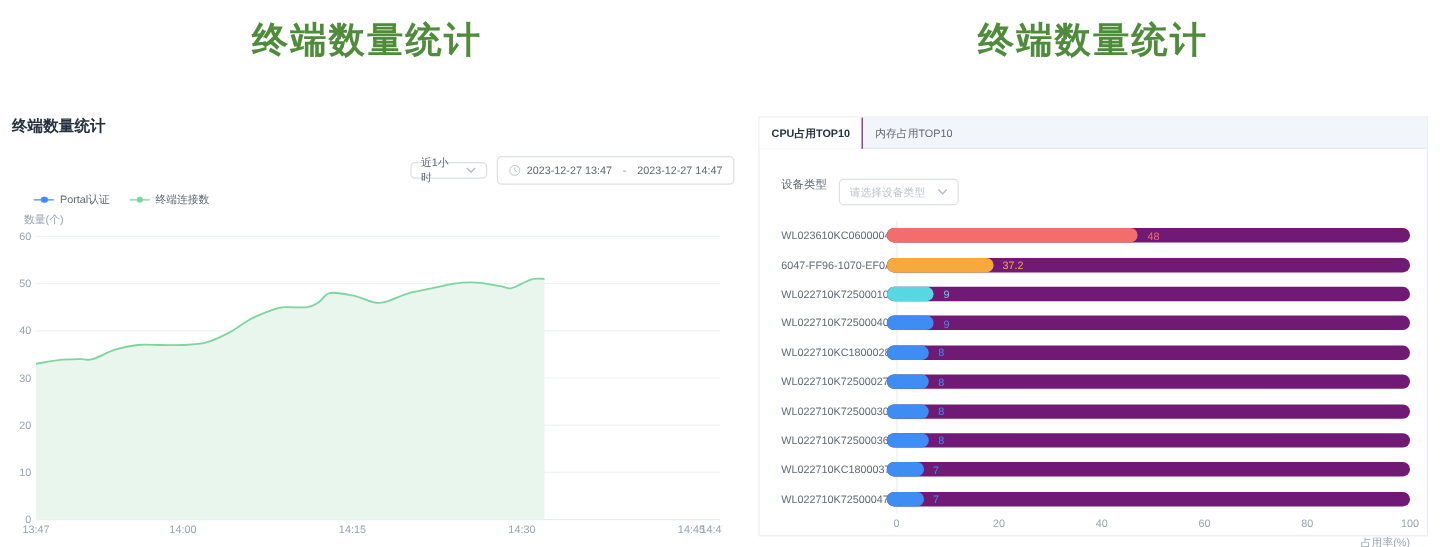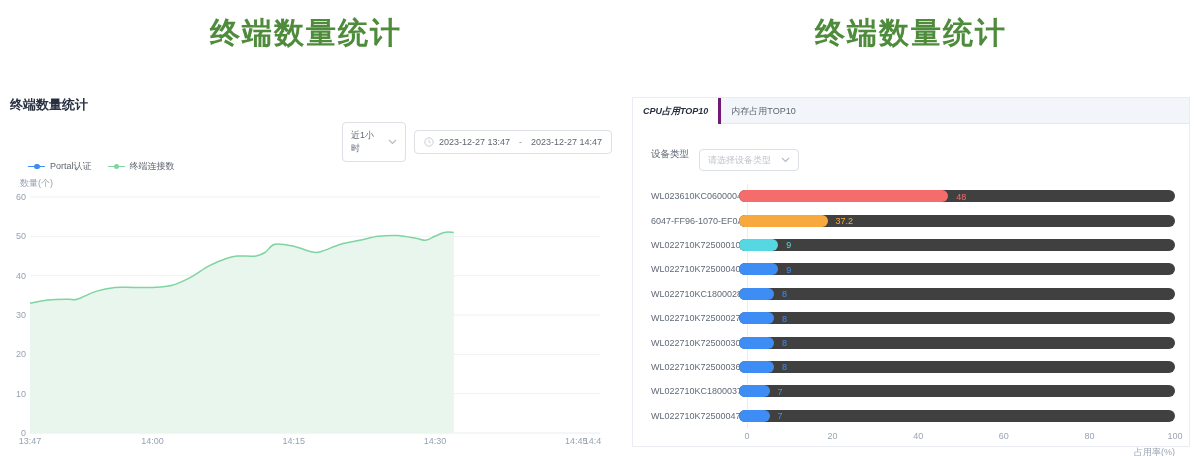--- a/index.html
+++ b/index.html
@@ -10,21 +10,21 @@
   .half-right { position:absolute; left:632px; top:0; width:558px; }
 
   .bigtitle { margin-top:13px; text-align:center; font-size:30px; font-weight:700;
     color:#4e8c3c; letter-spacing:2px; }
 
   
   .panel-title { margin:42px 0 0 10px; font-size:13px; font-weight:700; color:#27303f; }
   .controls { display:flex; justify-content:flex-end; align-items:center; gap:8px;
     margin-top:16px; height:24px; }
   .fake-select { display:inline-flex; align-items:center; justify-content:space-between;
-    height:40px; padding:0 8px; border:1px solid #dcdfe6; border-radius:4px; background:#fff;
+    height:14px; padding:0 8px; border:1px solid #dcdfe6; border-radius:4px; background:#fff;
     font-size:9px; color:#5f6672; cursor:pointer; }
   .fake-select.small { width:64px; }
   .chev { width:9px; height:6px; margin-left:6px; flex:none; }
   .date-box { display:inline-flex; align-items:center; gap:5px; height:24px; padding:0 9px;
     border:1px solid #dcdfe6; border-radius:4px; background:#fff; font-size:9px; color:#5f6672;
     cursor:pointer; }
   .date-box .sep { color:#8a919c; padding:0 4px; }
   .clock { width:10px; height:10px; flex:none; }
 
   .legend { display:flex; align-items:center; gap:16px; margin:6px 0 0 28px; height:12px; }
@@ -34,35 +34,35 @@
   .lmark .dot { position:absolute; left:6px; top:1px; width:5.5px; height:5.5px; border-radius:50%; }
 
   .linechart-svg { display:block; margin:6px 0 0 10px; }
   .linechart-svg text { font-family:"Liberation Sans","DejaVu Sans",sans-serif; }
 
   
   .card { margin-top:43px; width:558px; height:350px; border:1px solid #e9edf3; background:#fff; }
   .tabs { display:flex; height:26px; background:#f2f5f9; border-bottom:1px solid #e4e7ed; }
   .tab { display:inline-flex; align-items:center; padding:0 10px; font-size:9px; color:#5f6672;
     cursor:pointer; height:26px; }
-  .tab.active { background:#fff; border-left:1px solid #e4e7ed; border-right:3px solid #701a75;
-    margin-bottom:-1px; font-weight:700; color:#27303f;font-style:italic; }
+  .tab.active { background:#fff; border-left:1px solid #e4e7ed; border-right:1px solid #701a75;
+    margin-bottom:-1px; font-weight:700; color:#27303f; }
   .tab.active:first-child { border-left:none; }
 
   .filter-row { display:flex; align-items:center; gap:10px; margin:13px 0 0 18px; }
   .filter-label { font-size:9.5px; color:#5f6672; }
   .fake-select.filter { width:100px; height:22px;margin-top:12px; }
   .fake-select.filter .ph { color:#bfc4cc; font-size:9px; }
 
   .bars-wrap { position:relative; margin:13px 14px 0 18px; }
   .axis-vline { position:absolute; left:96px; top:0; width:1px; background:#e9edf3; }
   .brow { display:flex; align-items:center; height:24.4px; }
   .blabel { width:88px; flex:none; text-align:right; font-size:9px; color:#606a78;
     padding-right:8px; white-space:nowrap; }
-  .btrack { position:relative; flex:1; height:12px; background:#404040; border-radius:6px; }
+  .btrack { position:relative; flex:1; height:12px; background:#701a75; border-radius:6px; }
   .bfill { position:absolute; left:0; top:0; height:12px; border-radius:6px; }
   .bval { position:absolute; top:0.5px; font-size:9px; line-height:12px; }
   .bticks { position:relative; height:13px; margin-left:96px; margin-top:3px; }
   .btick { position:absolute; transform:translateX(-50%); font-size:9px; color:#9aa4b2; }
   .bxlabel { text-align:right; margin:2px 14px 0 0; font-size:9px; color:#9aa4b2; }
 </style>
 </head>
 <body>
 
 <div class="page">

